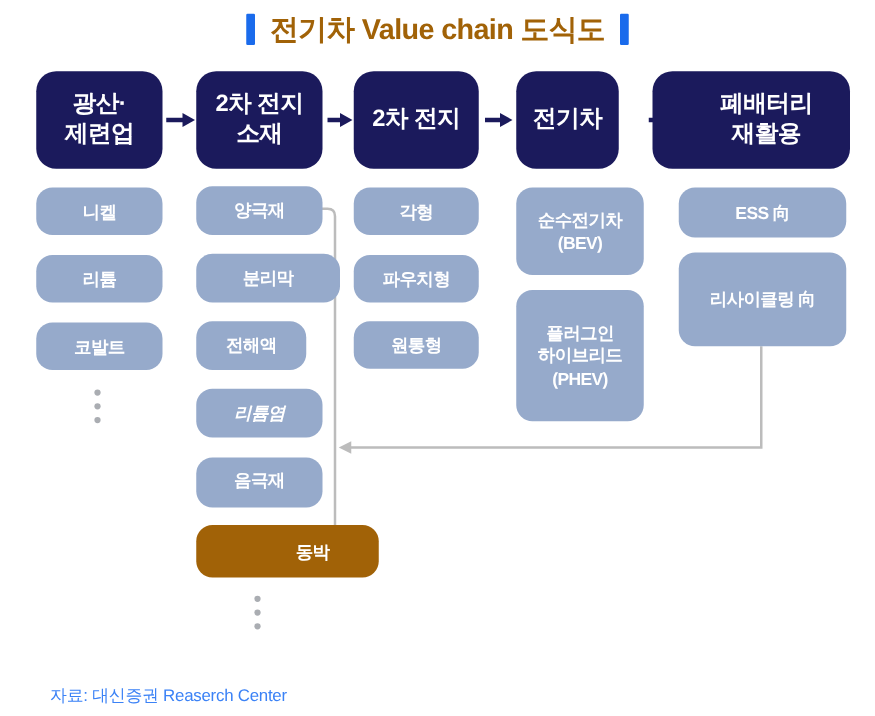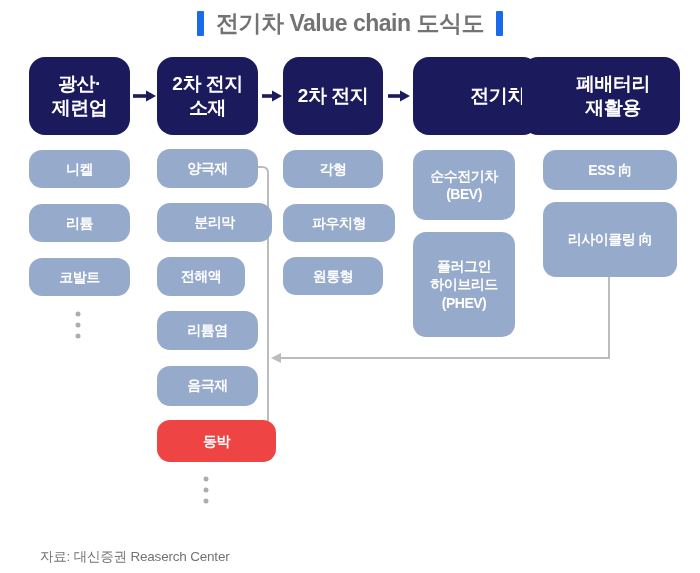--- a/index.html
+++ b/index.html
@@ -71,21 +71,21 @@
     letter-spacing: -0.2px;
   }
 </style>
 </head>
 <body>
 
 <div class="stage">
 
   <div class="title-row">
     <span class="title-bar" style="background-color: rgb(26, 107, 236);"></span>
-    <h1 class="title-text" style="color: #737373;">전기차 Value chain 도식도</h1>
+    <h1 class="title-text" style="color: #a16207;">전기차 Value chain 도식도</h1>
     <span class="title-bar" style="background-color: rgb(26, 107, 236);"></span>
   </div>
 
   <svg class="connector-layer" viewBox="0 0 700 573" xmlns="http://www.w3.org/2000/svg">
 
     <g stroke="#1b1a5c" fill="#1b1a5c">
       <g>
         <line x1="133" y1="96" x2="147" y2="96" stroke-width="3.6"></line>
         <polygon points="156,96 146,90.4 146,101.6" stroke="none"></polygon>
       </g>
@@ -118,43 +118,43 @@
       <circle cx="206" cy="490" r="2.5"></circle>
       <circle cx="206" cy="501" r="2.5"></circle>
     </g>
   </svg>
 
   <div class="head" style="left: 29px; width: 101px; background-color: rgb(27, 26, 92);">광산·
 제련업</div>
   <div class="head" style="left: 157px; width: 101px; background-color: rgb(27, 26, 92);">2차 전지
 소재</div>
   <div class="head" style="left: 283px; width: 100px; background-color: rgb(27, 26, 92);">2차 전지</div>
-  <div class="head" style="left: 413px; width: 82px; background-color: rgb(27, 26, 92); padding-left: 44px;">전기차</div>
+  <div class="head" style="left: 413px; width: 82px; background-color: rgb(27, 26, 92);">전기차</div>
   <div class="head" style="left: 522px; width: 134px; background-color: rgb(27, 26, 92); padding-left: 24px;">폐배터리
 재활용</div>
 
   <div class="item" style="left: 29px; top: 150px; width: 101px; height: 38px; background-color: rgb(150, 170, 203);">니켈</div>
   <div class="item" style="left: 29px; top: 204px; width: 101px; height: 38px; background-color: rgb(150, 170, 203);">리튬</div>
   <div class="item" style="left: 29px; top: 258px; width: 101px; height: 38px; background-color: rgb(150, 170, 203);">코발트</div>
 
   <div class="item" style="left: 157px; top: 149px; width: 101px; height: 39px; background-color: rgb(150, 170, 203);">양극재</div>
   <div class="item" style="left: 157px; top: 203px; width: 115px; height: 39px; background-color: rgb(150, 170, 203);">분리막</div>
   <div class="item" style="left: 157px; top: 257px; width: 88px; height: 39px; background-color: rgb(150, 170, 203);">전해액</div>
-  <div class="item" style="left: 157px; top: 311px; width: 101px; height: 39px; background-color: rgb(150, 170, 203);">리튬염</div>
+  <div class="item" style="left: 157px; top: 311px; width: 101px; height: 39px; background-color: rgb(150, 170, 203); font-style: italic;">리튬염</div>
   <div class="item" style="left: 157px; top: 366px; width: 101px; height: 40px; background-color: rgb(150, 170, 203); font-family: Liberation Serif, serif;">음극재</div>
-  <div class="item" style="left: 157px; top: 420px; width: 119px; height: 42px; background-color: #ef4444;">동박</div>
+  <div class="item" style="left: 157px; top: 420px; width: 106px; height: 42px; background-color: #a16207; padding-left: 40px;">동박</div>
 
   <div class="item" style="left: 283px; top: 150px; width: 100px; height: 38px; background-color: rgb(150, 170, 203);">각형</div>
-  <div class="item" style="left: 283px; top: 204px; width: 112px; height: 38px; background-color: rgb(150, 170, 203);">파우치형</div>
+  <div class="item" style="left: 283px; top: 204px; width: 100px; height: 38px; background-color: rgb(150, 170, 203);">파우치형</div>
   <div class="item" style="left: 283px; top: 257px; width: 100px; height: 38px; background-color: rgb(150, 170, 203);">원통형</div>
 
   <div class="item" style="left: 413px; top: 232px; width: 102px; height: 105px; background-color: rgb(150, 170, 203);">플러그인
 하이브리드
 (PHEV)</div>
   <div class="item" style="left: 413px; top: 150px; width: 102px; height: 70px; background-color: rgb(150, 170, 203);">순수전기차
 (BEV)</div>
 
   <div class="item" style="left: 543px; top: 150px; width: 134px; height: 40px; background-color: rgb(150, 170, 203);">ESS 向</div>
   <div class="item" style="left: 543px; top: 202px; width: 134px; height: 75px; background-color: rgb(150, 170, 203);">리사이클링 向</div>
 
-  <div class="source-note" style="color: #737373;">자료: 대신증권 Reaserch Center</div>
+  <div class="source-note" style="color: #3b82f6;">자료: 대신증권 Reaserch Center</div>
 
 </div>
 
 </body></html>

